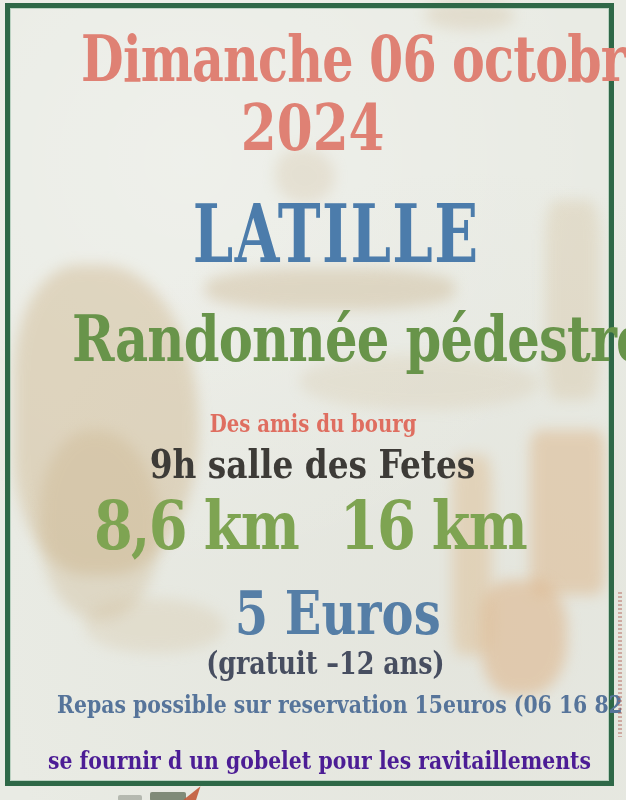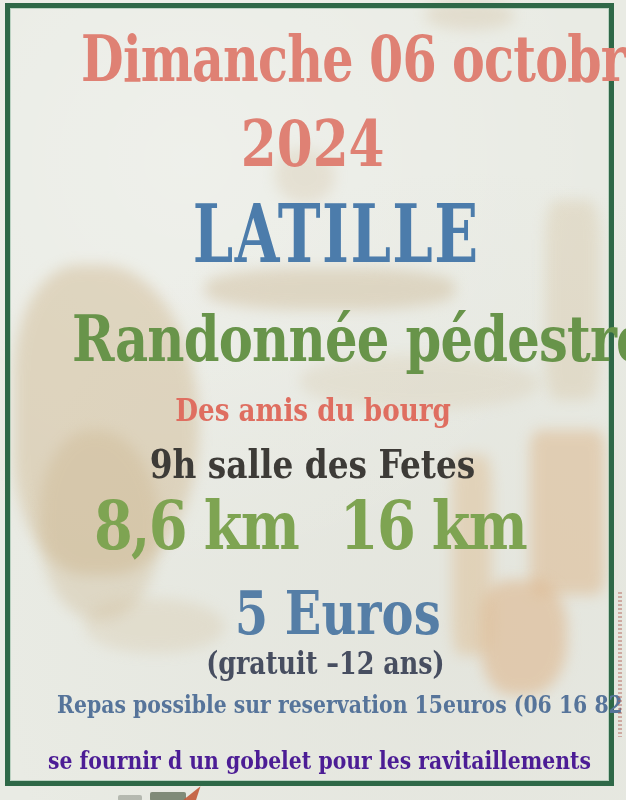--- a/index.html
+++ b/index.html
@@ -47,27 +47,27 @@
     left: 0; width: 626px;
     text-align: center;
     font-weight: bold;
     line-height: 1.05;
     white-space: nowrap;
   }
   .line > span { display: inline-block; }
 
   .date      { top: 26px;  font-size: 63px; color: #df8174; }
   .date span { transform: scaleX(.78); letter-spacing: -1px; }
-  .year      { top: 111px;  font-size: 63px; color: #df8174; text-align: center; }
+  .year      { top: 95px;  font-size: 63px; color: #df8174; text-align: center; }
   .year span { transform: scaleX(.82); }
   .town      { top: 192px; font-size: 80px; color: #4c7cab; margin-left: 23px; }
   .town span { transform: scaleX(.72); letter-spacing: 2px; }
   .event     { top: 305px; font-size: 64px; color: #68944a; }
   .event span{ transform: scaleX(.80); letter-spacing: -1px; }
-  .organizer { top: 394px; font-size: 32px; color: #df6e60; }
+  .organizer { top: 411px; font-size: 24px; color: #df6e60; }
   .organizer span { transform: scaleX(.82); }
   .start     { top: 443px; font-size: 40px; color: #3d3b37; }
   .start span{ transform: scaleX(.82); }
   .distances { top: 490px; font-size: 68px; color: #7ea452; height: 75px; }
   .distances .d {
     position: absolute; top: 0;
     font-weight: bold;
     transform: translateX(-50%) scaleX(.82);
     letter-spacing: -2px;
   }

